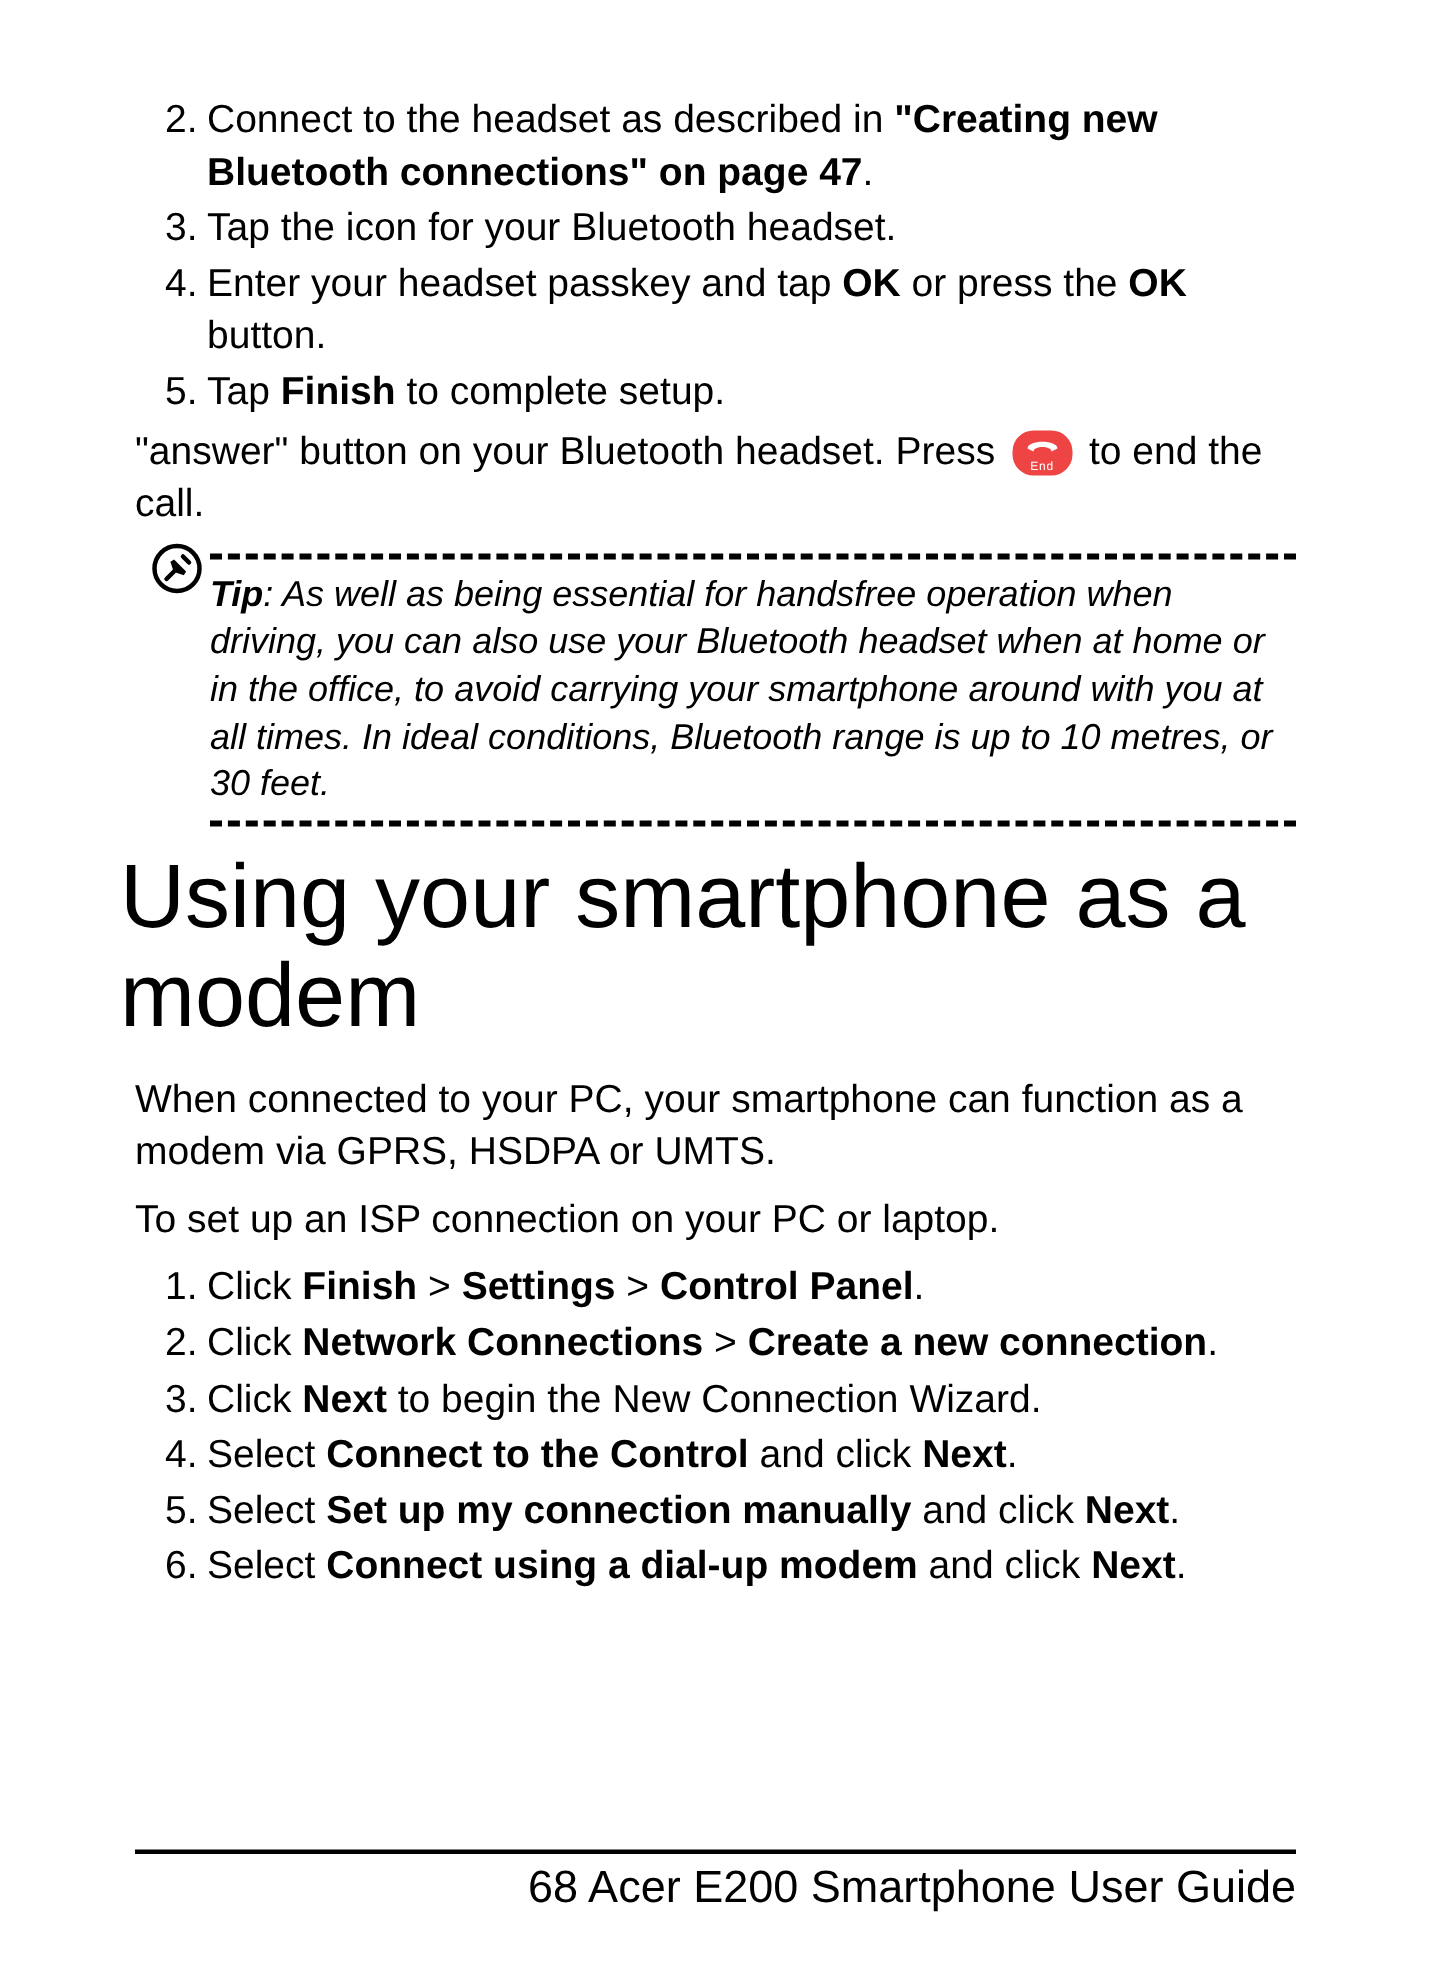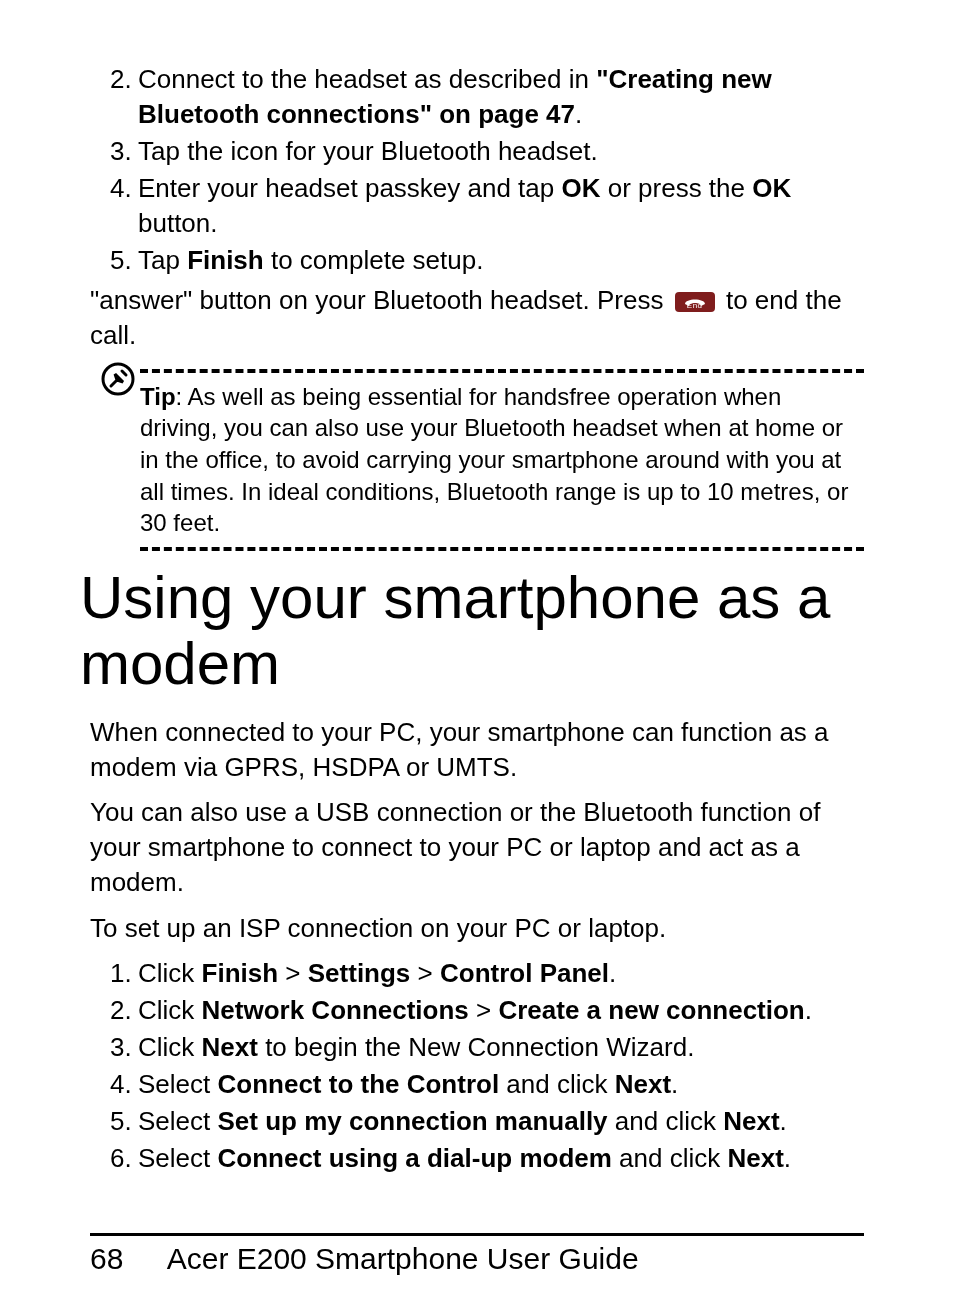--- a/index.html
+++ b/index.html
@@ -37,44 +37,45 @@
   }
   .b { font-weight: 700; }
   .para {
     font-size: 26px;
     line-height: 1.35;
     margin: 4px 0 10px 0;
   }
   .end-icon {
     display: inline-block;
     width: 40px;
-    height: 20px;
-    background: #7f1d1d;
+    height: 30px;
+    background: #ef4444;
     vertical-align: middle;
     position: relative;
-    border-radius: 4px;
+    border-radius: 14px;
     margin: 0 4px;
   }
   .end-icon svg {
     position: absolute;
     top: 2px; left: 8px;
   }
   .end-icon .lbl {
     position: absolute;
     bottom: 0;
     width: 100%;
     text-align: center;
     font-size: 8px;
     color: #fff;
     letter-spacing: 0.5px;
   }
   .tip-block {
     margin-top: 16px;
     margin-bottom: 12px;
     position: relative;
+    font-style: italic;
   }
   .tip-icon {
     position: absolute;
     left: 10px;
     top: -8px;
   }
   .tip-divider {
     border: none;
     border-top: 4px dashed #000;
     margin-left: 50px;
@@ -95,20 +96,21 @@
     font-size: 60px;
     font-weight: 400;
     line-height: 1.1;
     margin: 14px 0 18px -10px;
   }
   .footer {
     position: absolute;
     left: 90px;
     right: 90px;
     bottom: 40px;
+    text-align: right;
   }
   .footer-rule {
     border: none;
     border-top: 3px solid #000;
     margin: 0 0 6px 0;
   }
   .footer-line {
     font-size: 30px;
   }
   .footer-line .pagenum {
@@ -162,21 +164,20 @@
     <hr class="tip-divider">
     <p class="tip-text">
       <span class="b">Tip</span><span>: As well as being essential for handsfree operation when driving, you can also use your Bluetooth headset when at home or in the office, to avoid carrying your smartphone around with you at all times. In ideal conditions, Bluetooth range is up to 10 metres, or 30 feet.</span>
     </p>
     <hr class="tip-divider2">
   </div>
 
   <h1 class="section">Using your smartphone as a modem</h1>
 
   <p class="para">When connected to your PC, your smartphone can function as a modem via GPRS, HSDPA or UMTS.</p>
-  <p class="para">You can also use a USB connection or the Bluetooth function of your smartphone to connect to your PC or laptop and act as a modem.</p>
   <p class="para">To set up an ISP connection on your PC or laptop.</p>
 
   <ol class="ol-bottom" id="list-bottom">
       <li>
         <span class="num">1.</span>
         <span class="litext">Click <span class="b">Finish</span> &gt; <span class="b">Settings</span> &gt; <span class="b">Control Panel</span>.</span>
       </li>
       <li>
         <span class="num">2.</span>
         <span class="litext">Click <span class="b">Network Connections</span> &gt; <span class="b">Create a new connection</span>.</span>

